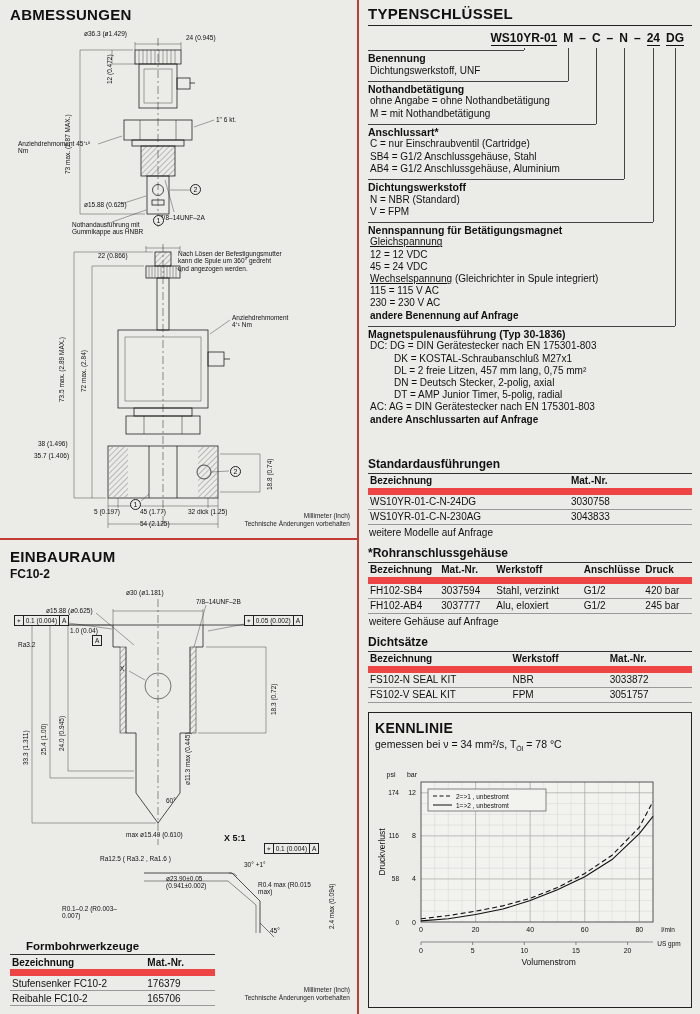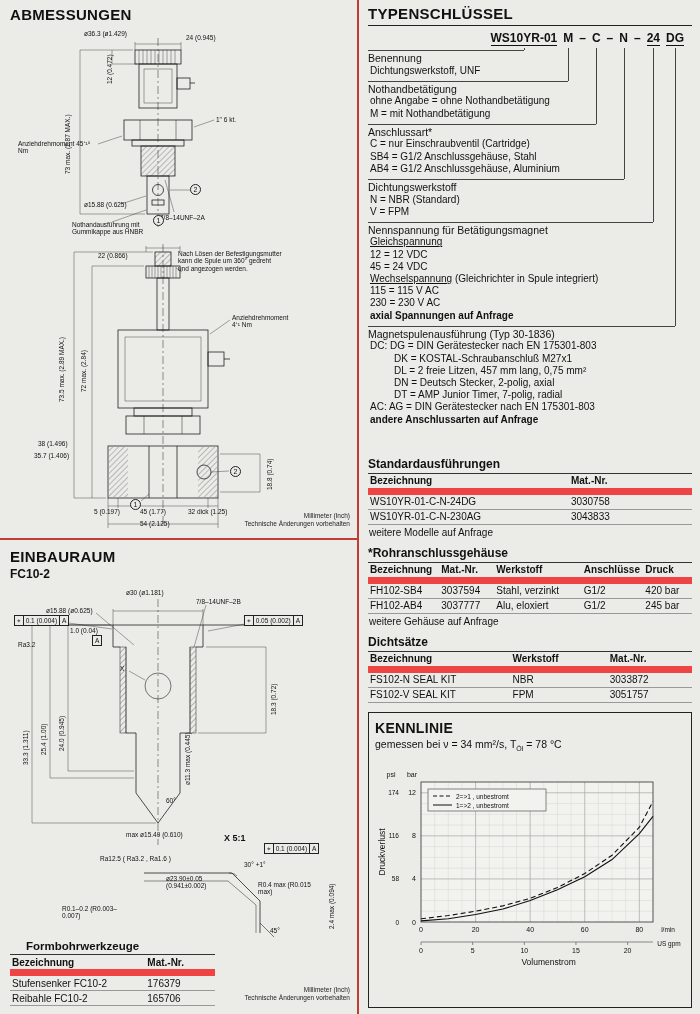--- a/index.html
+++ b/index.html
@@ -22,21 +22,21 @@
 .gdt{position:absolute;display:flex;border:1px solid #222;font-size:6.5px;line-height:9px;background:#ebebe8}
 .gdt span{padding:0 2px;border-right:1px solid #222}
 .gdt span:last-child{border-right:none}
 .footnote{position:absolute;font-size:6.5px;text-align:right;line-height:1.3;color:#222}
 
 .typ-title{font-size:15px;font-weight:bold;border-bottom:1px solid #222;padding-bottom:3px;letter-spacing:.3px}
 #typ{position:relative}
 #code-row{display:flex;justify-content:flex-end;gap:6px;font-weight:bold;font-size:12px;padding:5px 8px 3px 0}
 .code-part.u{border-bottom:1.5px solid #111;padding-bottom:0}
 .ts-sec{padding:3px 0 3px 0;position:relative}
-.ts-head{font-weight:normal;font-size:10.5px;line-height:1.2}
+.ts-head{font-weight:bold;font-size:10.5px;line-height:1.2}
 .ts-line{font-size:10px;line-height:1.22;padding-left:2px}
 .ts-line.ind{padding-left:26px}
 .ts-line.b{font-weight:bold}
 .ts-line .ul{text-decoration:underline}
 .vline{position:absolute;width:1px;background:#444}
 .hline{position:absolute;height:1px;background:#444}
 #right-tables{margin-top:20px}
 .tbl-title{font-weight:bold;font-size:12px;margin:8px 0 2px}
 #formbohr .tbl-title{font-size:11.5px;margin:0 16px 2px}
 table{border-collapse:collapse;width:100%}
@@ -290,29 +290,29 @@
           <div class="ts-line">V = FPM</div>
         </div>
         <div class="ts-sec">
           <div class="ts-head">Nennspannung für Betätigungsmagnet</div>
           <div class="ts-line"><span class="ul">Gleichspannung</span></div>
           <div class="ts-line">12  = 12 VDC</div>
           <div class="ts-line">45  = 24 VDC</div>
           <div class="ts-line"><span class="ul">Wechselspannung</span> (Gleichrichter in Spule integriert)</div>
           <div class="ts-line">115 = 115 V AC</div>
           <div class="ts-line">230 = 230 V AC</div>
-          <div class="ts-line b">axial Spannungen auf Anfrage</div>
+          <div class="ts-line b">andere Benennung auf Anfrage</div>
         </div>
         <div class="ts-sec">
           <div class="ts-head">Magnetspulenausführung (Typ 30-1836)</div>
           <div class="ts-line">DC: DG = DIN Gerätestecker nach EN 175301-803</div>
           <div class="ts-line ind">DK = KOSTAL-Schraubanschluß M27x1</div>
           <div class="ts-line ind">DL = 2 freie Litzen, 457 mm lang, 0,75 mm²</div>
           <div class="ts-line ind">DN = Deutsch Stecker, 2-polig, axial</div>
-          <div class="ts-line ind">DT = AMP Junior Timer, 7-polig, radial</div>
+          <div class="ts-line ind">DT = AMP Junior Timer, 5-polig, radial</div>
           <div class="ts-line">AC: AG = DIN Gerätestecker nach EN 175301-803</div>
           <div class="ts-line b">andere Anschlussarten auf Anfrage</div>
         </div>
       </div>
   <div class="vline" style="left: 155.883px; top: 43px; height: 2px;"></div>
       <div class="hline" style="left: 0px; top: 45px; width: 155.883px;"></div>
       <div class="vline" style="left: 200.234px; top: 43px; height: 32.7812px;"></div>
       <div class="hline" style="left: 0px; top: 75.7812px; width: 200.234px;"></div>
       <div class="vline" style="left: 228.258px; top: 43px; height: 75.75px;"></div>
       <div class="hline" style="left: 0px; top: 118.75px; width: 228.258px;"></div>

